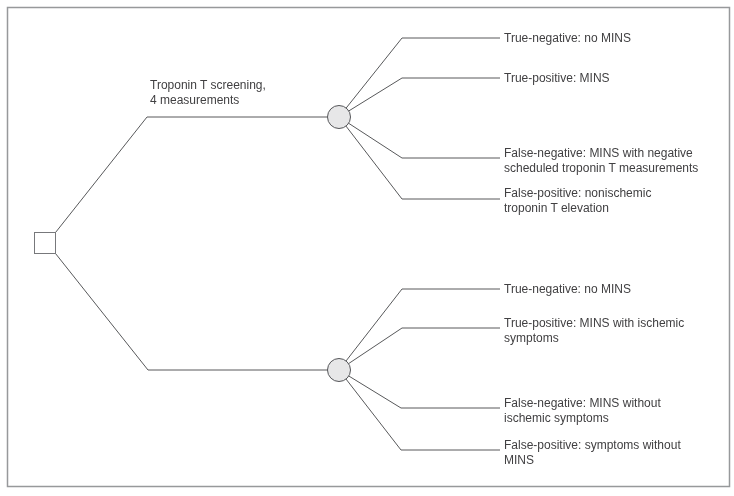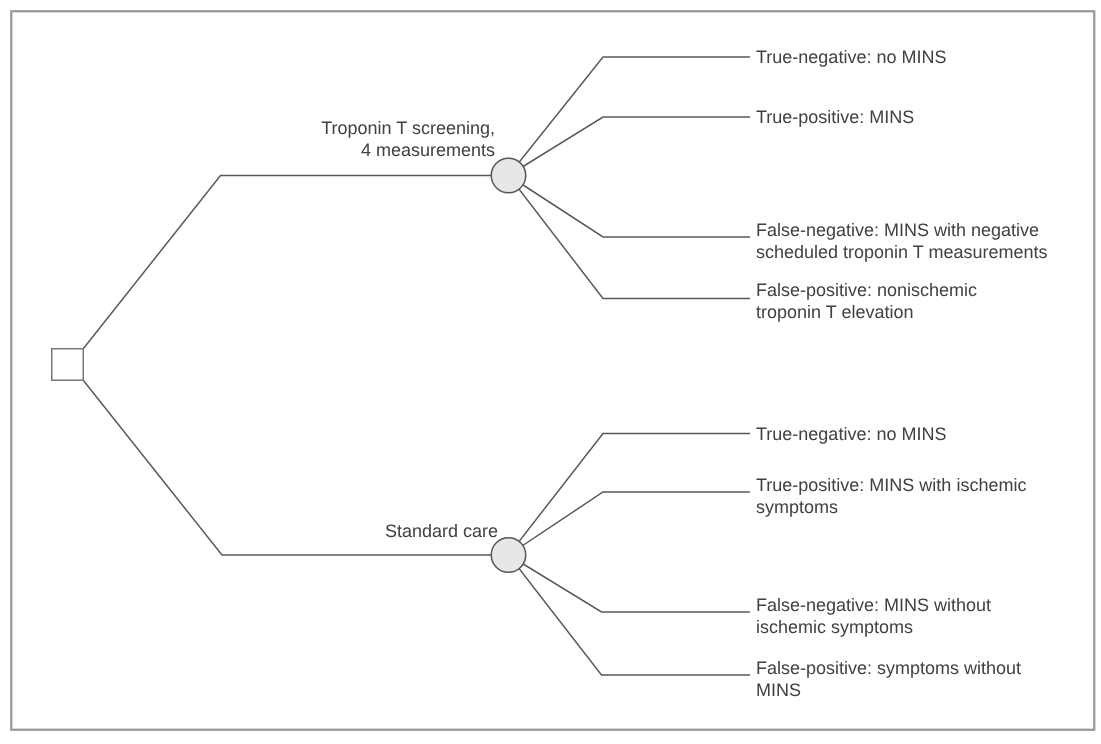--- a/index.html
+++ b/index.html
@@ -21,21 +21,21 @@
   .branch{fill:none;stroke:var(--line);stroke-width:1;}
   .decision-node{fill:#ffffff;stroke:#77787b;stroke-width:1;}
   .chance-node{fill:var(--node-fill);stroke:var(--node-stroke);stroke-width:1;}
   .lbl{
     position:absolute;
     color:var(--text);
     font-size:12px;
     line-height:15px;
     white-space:pre-line;
   }
-  .lbl.center{text-align:right;}
+  .lbl.center{text-align:left;}
   .outcome{width:232px;}
 </style>
 </head>
 <body>
 
 <div class="canvas">
 
   <svg class="tree-svg" width="734" height="496" viewBox="0 0 734 496">
 
     <rect class="frame" x="7.5" y="7.5" width="722" height="479"></rect>
@@ -53,21 +53,20 @@
     <polyline class="branch" points="339,370 401,408 500,408"></polyline>
     <polyline class="branch" points="339,370 401,450 500,450"></polyline>
 
     <rect class="decision-node" x="34.5" y="232.5" width="21" height="21"></rect>
     <circle class="chance-node" cx="339" cy="117" r="11.5"></circle>
     <circle class="chance-node" cx="339" cy="370" r="11.5"></circle>
   </svg>
 
   <div class="lbl center" style="left:150px;top:78px;width:180px;">Troponin T screening,
 4 measurements</div>
-  <div class="lbl center" style="left:152px;top:347px;width:180px;">Standard care</div>
 
   <div class="lbl outcome" style="left:504px;top:31px;">True-negative: no MINS</div>
   <div class="lbl outcome" style="left:504px;top:71px;">True-positive: MINS</div>
   <div class="lbl outcome" style="left:504px;top:146px;">False-negative: MINS with negative
 scheduled troponin T measurements</div>
   <div class="lbl outcome" style="left:504px;top:186px;">False-positive: nonischemic
 troponin T elevation</div>
 
   <div class="lbl outcome" style="left:504px;top:282px;">True-negative: no MINS</div>
   <div class="lbl outcome" style="left:504px;top:316px;">True-positive: MINS with ischemic

